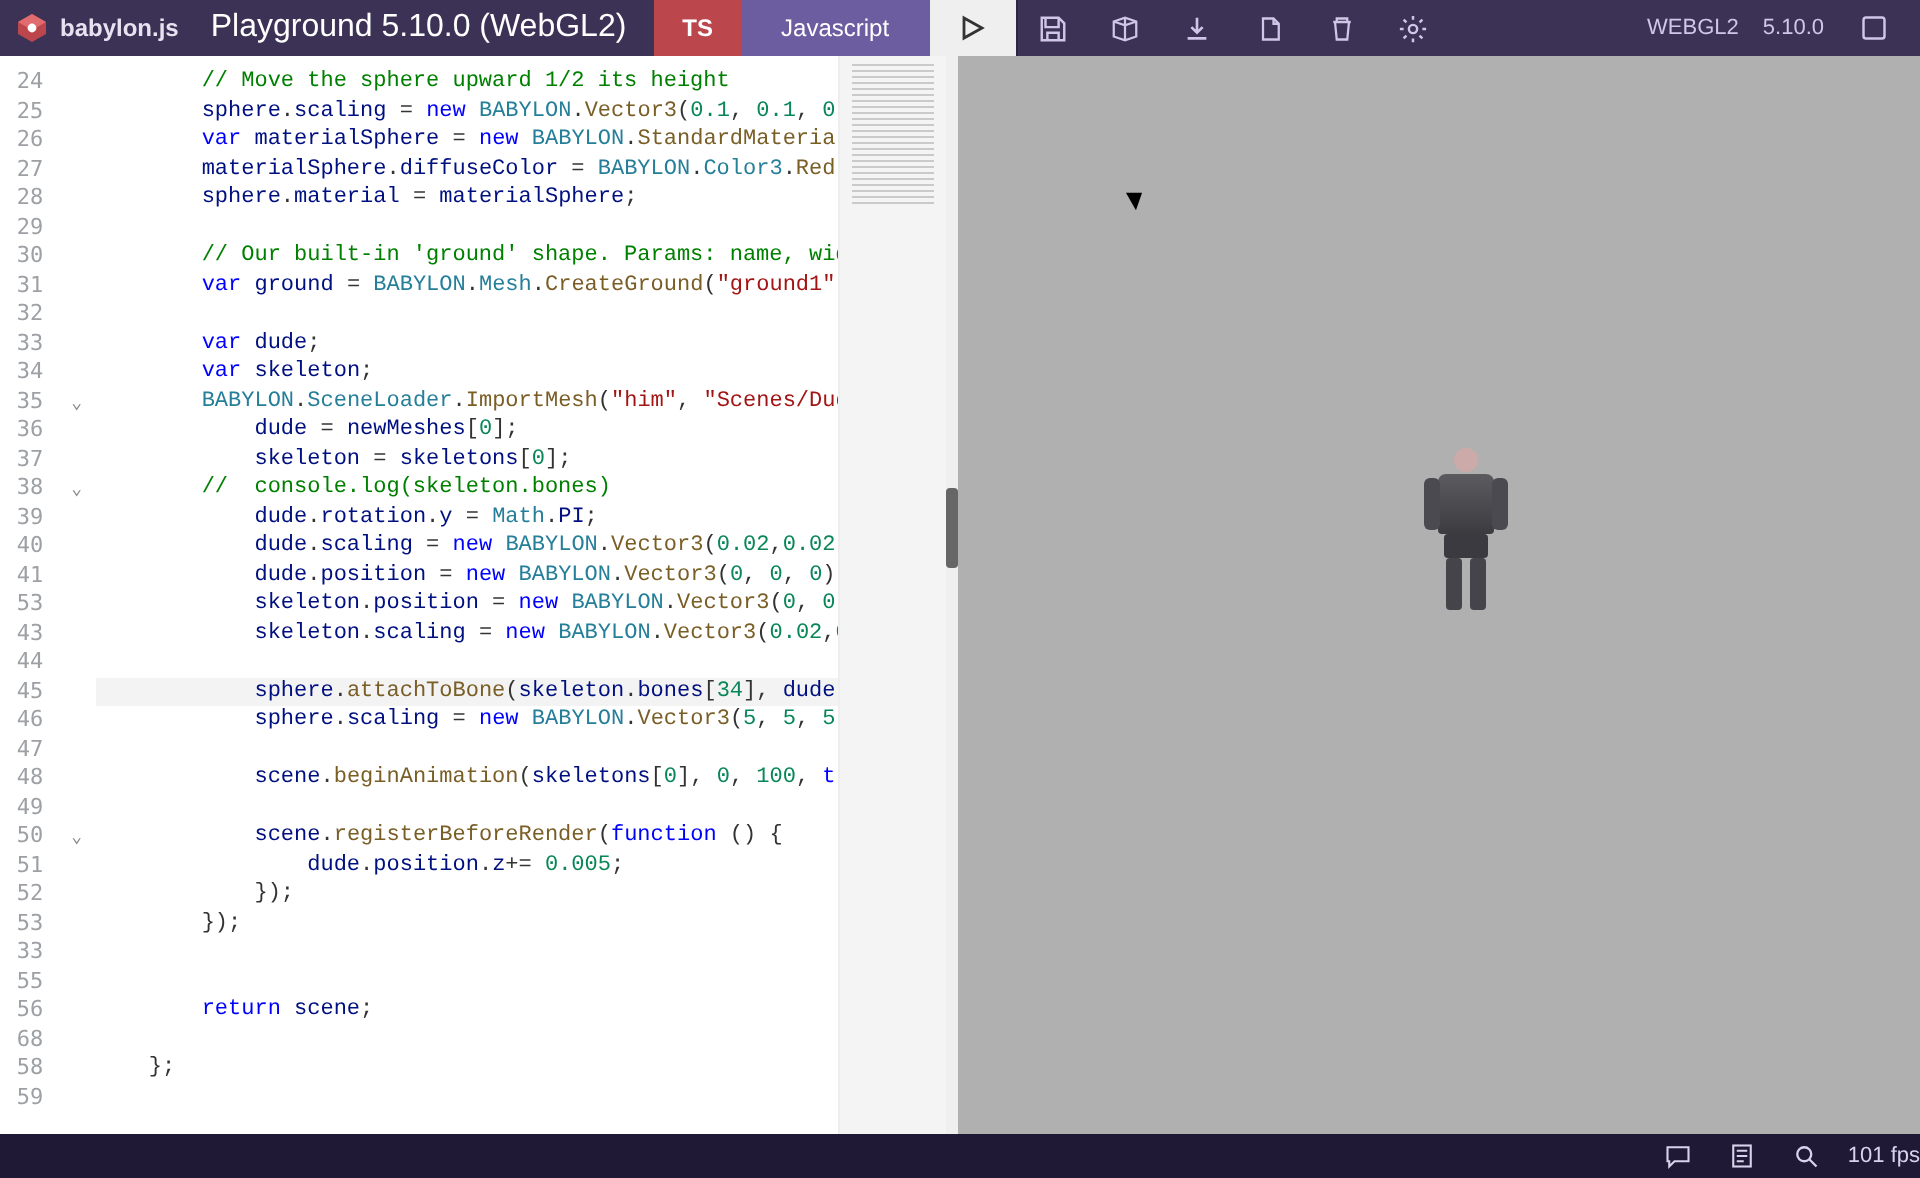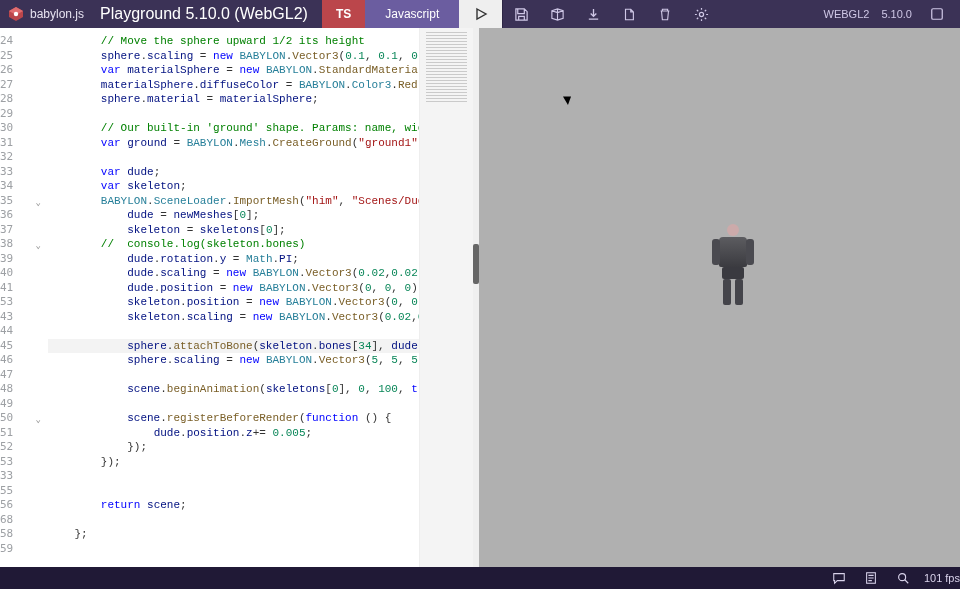--- a/index.html
+++ b/index.html
@@ -28,21 +28,21 @@
   .topbar {
     width: 100%; height: 28px; background: var(--top-dark);
     display: flex; align-items: stretch; color: #e6e2f0;
     font-size: 12px;
     user-select: none;
   }
   .logo { display: flex; align-items: center; gap: 6px; padding: 0 10px 0 8px; }
   .logo-hex {
     width: 16px; height: 16px; display:flex; align-items:center; justify-content:center;
   }
-  .logo-text { font-weight: 400; }
+  .logo-text { font-weight: 700; }
   .pg-version { display:flex; align-items:center; padding: 0 14px 0 6px; font-size: 16px; color:#fff; }
   .lang-ts { background: var(--top-red); color:#fff; display:flex; align-items:center; padding:0 14px; font-weight:600; }
   .lang-js { background: var(--top-purple); color:#fff; display:flex; align-items:center; padding:0 20px; }
   .run-tri {
     width: 44px; display:flex; align-items:center; justify-content:center; background:#efefef; color:#333;
     border-right: 1px solid #2d2645;
   }
   .toolbar { display:flex; align-items:center; gap: 0; }
   .tbtn { width: 36px; height:28px; display:flex; align-items:center; justify-content:center; color:#cfc7e6; }
   .spacer { flex: 1; }
@@ -51,21 +51,21 @@
 
   
   .main {
     width: 100%; height: calc(589px - 28px - 22px);
     display: flex;
   }
   .editor-pane { width: 473px; height: 100%; position: relative; background: var(--code-bg); display:flex; }
   .gutter {
     width: 44px; background: var(--gutter-bg); color: var(--gutter-fg);
     font-family: Menlo, Consolas, monospace; font-size: 11px; line-height: 14.5px;
-    text-align: left; padding: 6px 2px 0 0;
+    text-align: center; padding: 6px 2px 0 0;
     border-right: none;
   }
   .gutter .ln { height:14.5px; padding-right:12px; position:relative; }
   .fold { position:absolute; right:1px; top:1px; font-size:9px; color:#888; }
   .code {
     flex:1; font-family: Liberation Mono, monospace; font-size:11px; line-height:14.5px;
     padding: 6px 0 0 4px; white-space: pre; color: var(--code-fg);
     overflow: hidden;
   }
   .code .row { height:14.5px; }

